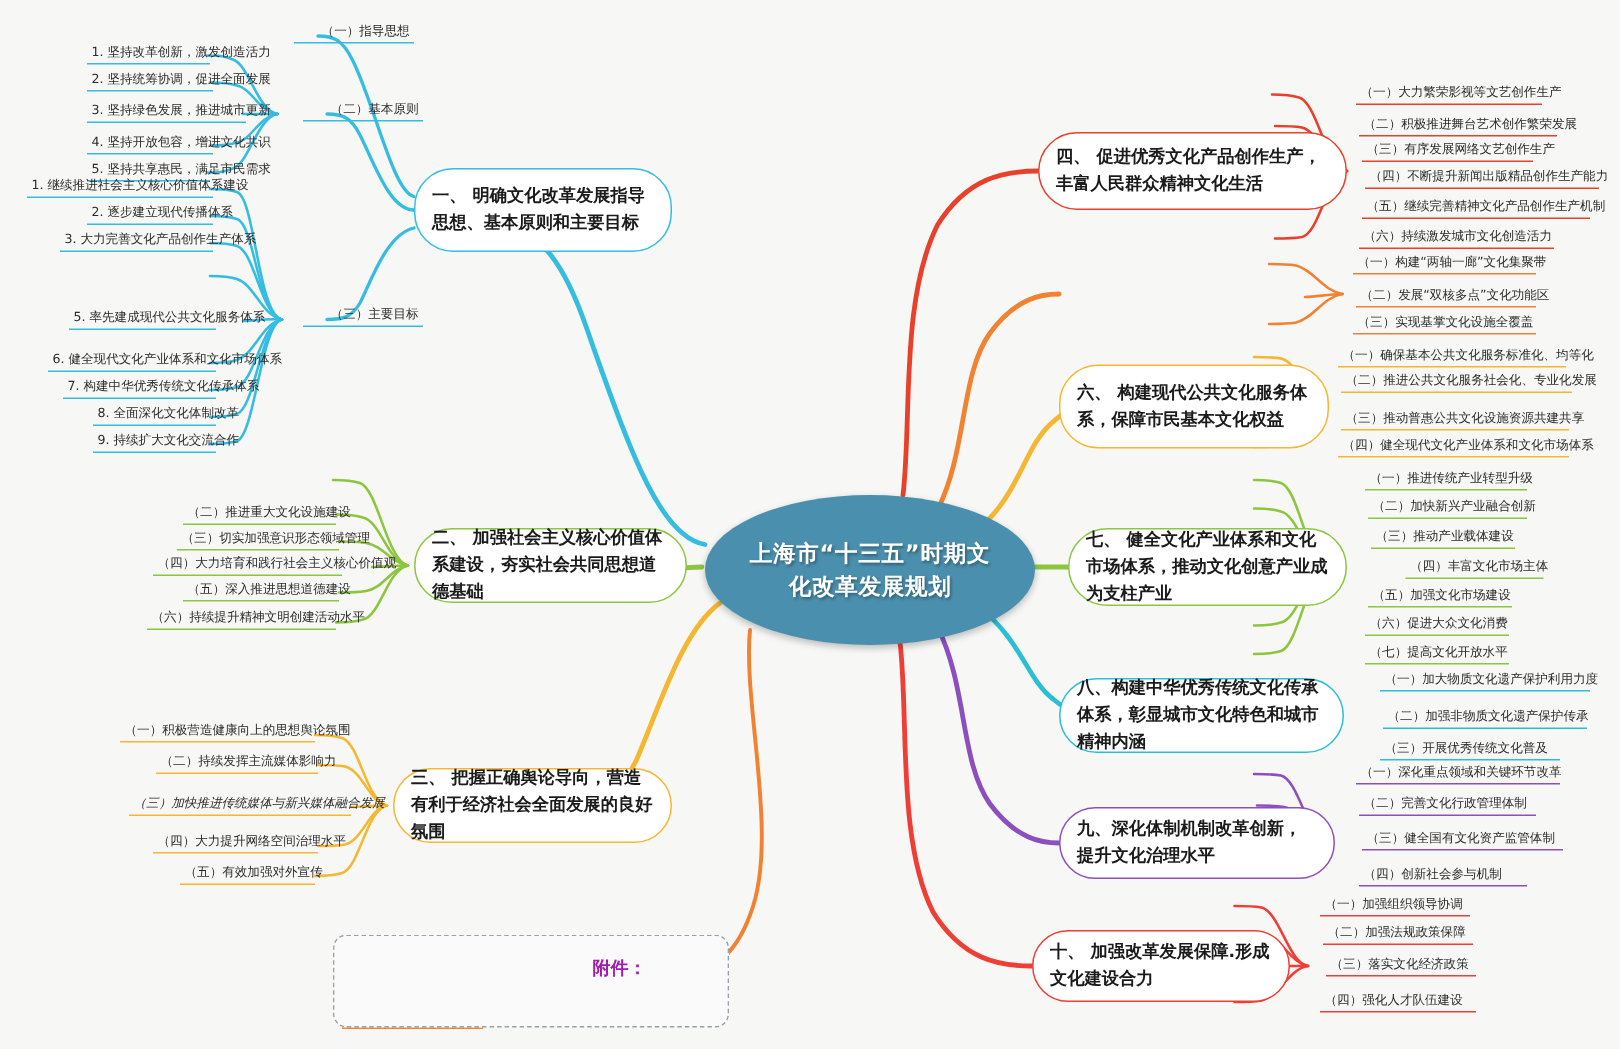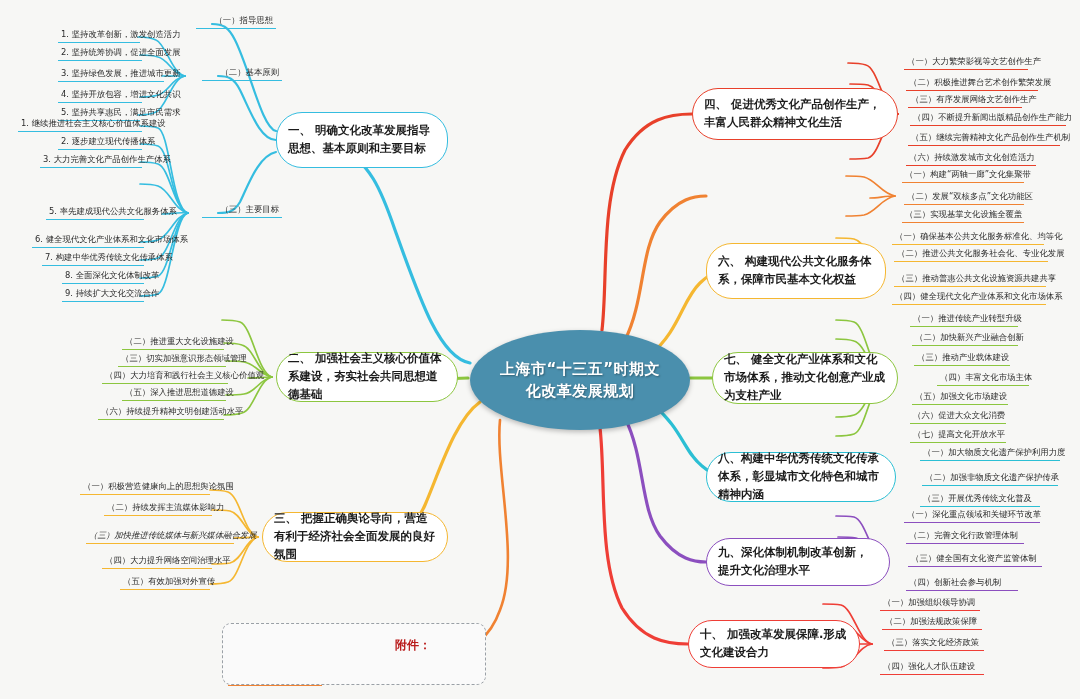--- a/index.html
+++ b/index.html
@@ -57,21 +57,21 @@
   .leaf.l{text-align:right;}
 
   
   .appendix-box{
     position:absolute;left:222px;top:623px;width:262px;height:60px;
     border:1.4px dashed #9aa0a6;border-radius:9px;
     background:#fafafa;z-index:5;
   }
   .appendix-label{
     position:absolute;left:395px;top:637px;
-    font-size:12px;font-weight:bold;color:#b91c1c;z-index:6;
+    font-size:12px;font-weight:bold;color:#a21caf;z-index:6;
   }
 </style>
 </head>
 <body>
 
 <div id="canvas">
 
   <svg id="wires" viewBox="0 0 1080 699">
     <g fill="none" stroke-linecap="round">
 

